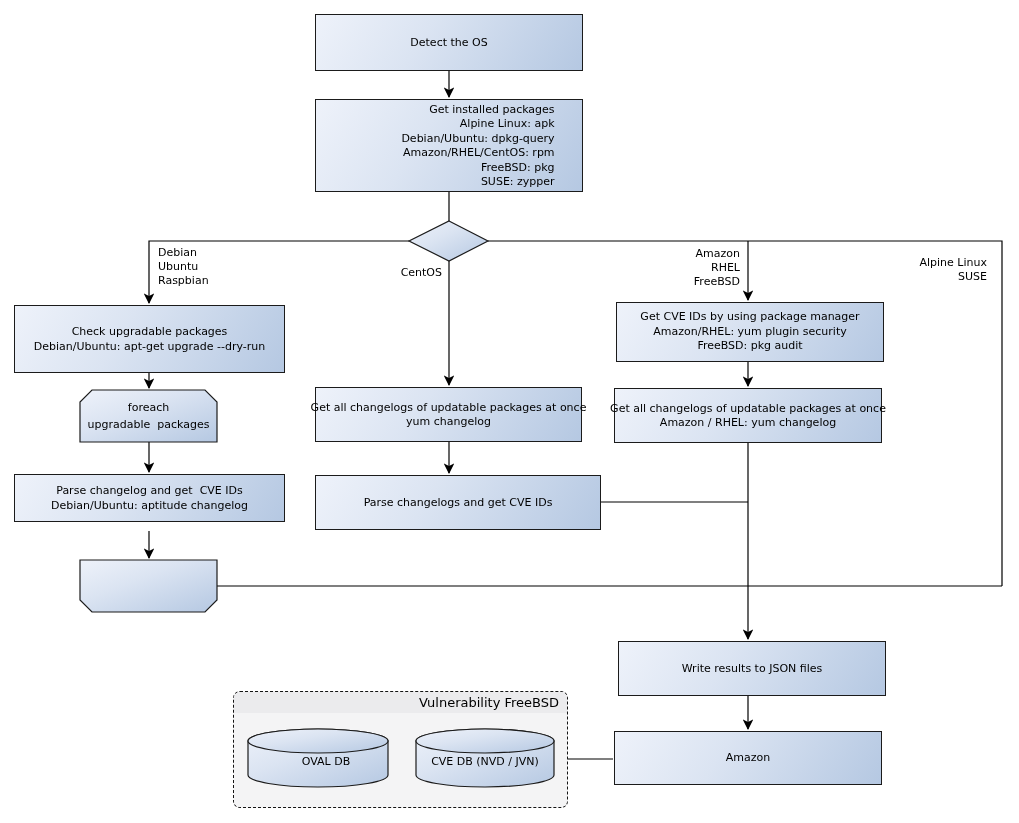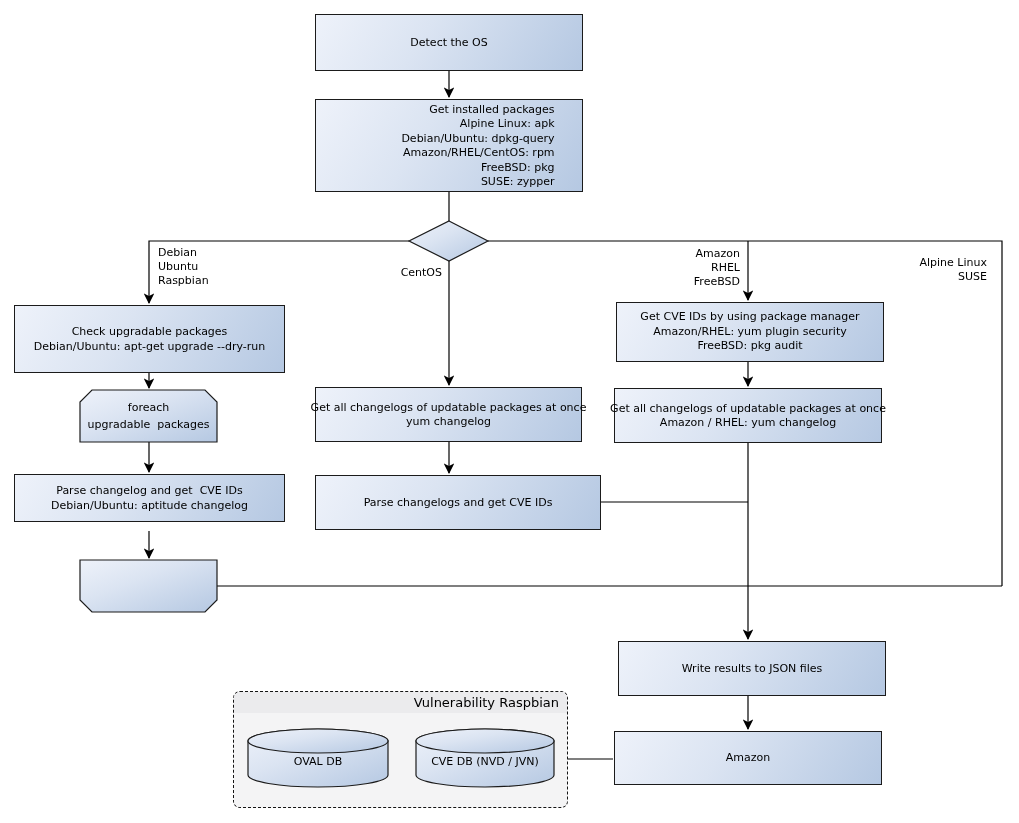--- a/index.html
+++ b/index.html
@@ -39,21 +39,21 @@
     white-space:pre;
   }
 </style>
 </head>
 <body>
 
 <div class="canvas">
 
   <div class="db-container">
     <div class="db-header">
-      <div class="db-title">Vulnerability Raspbian</div>
+      <div class="db-title">Vulnerability FreeBSD</div>
     </div>
   </div>
 
   <svg class="layer" width="1019" height="823" viewBox="0 0 1019 823">
     <defs>
       <linearGradient id="nodeGrad" x1="0" y1="0" x2="1" y2="1">
         <stop offset="0" stop-color="#eef2fa"></stop>
         <stop offset="0.4" stop-color="#dbe4f2"></stop>
         <stop offset="1" stop-color="#b5c8e2"></stop>
       </linearGradient>
@@ -145,21 +145,21 @@
   </div>
 
   <div class="node" style="left:614px;top:731px;width:268px;height:54px">
     <div class="node-label">Amazon</div>
   </div>
 
   <div class="shape-label" style="left:80px;top:390px;width:137px;height:52px">foreach
 upgradable  packages</div>
 
 
-  <div class="shape-label" style="left:248px;top:743px;width:140px;height:36px">OVAL DB</div>
+  <div class="shape-label" style="left:256px;top:743px;width:140px;height:36px">OVAL DB</div>
 
   <div class="shape-label" style="left:416px;top:743px;width:138px;height:36px">CVE DB (NVD / JVN)</div>
 
   <div class="branch-label align-center" style="left:158px;top:246px;width:76px">Debian
 Ubuntu
 Raspbian</div>
 
   <div class="branch-label align-right" style="left:380px;top:266px;width:62px">CentOS</div>
 
   <div class="branch-label align-right" style="left:655px;top:247px;width:85px">Amazon

